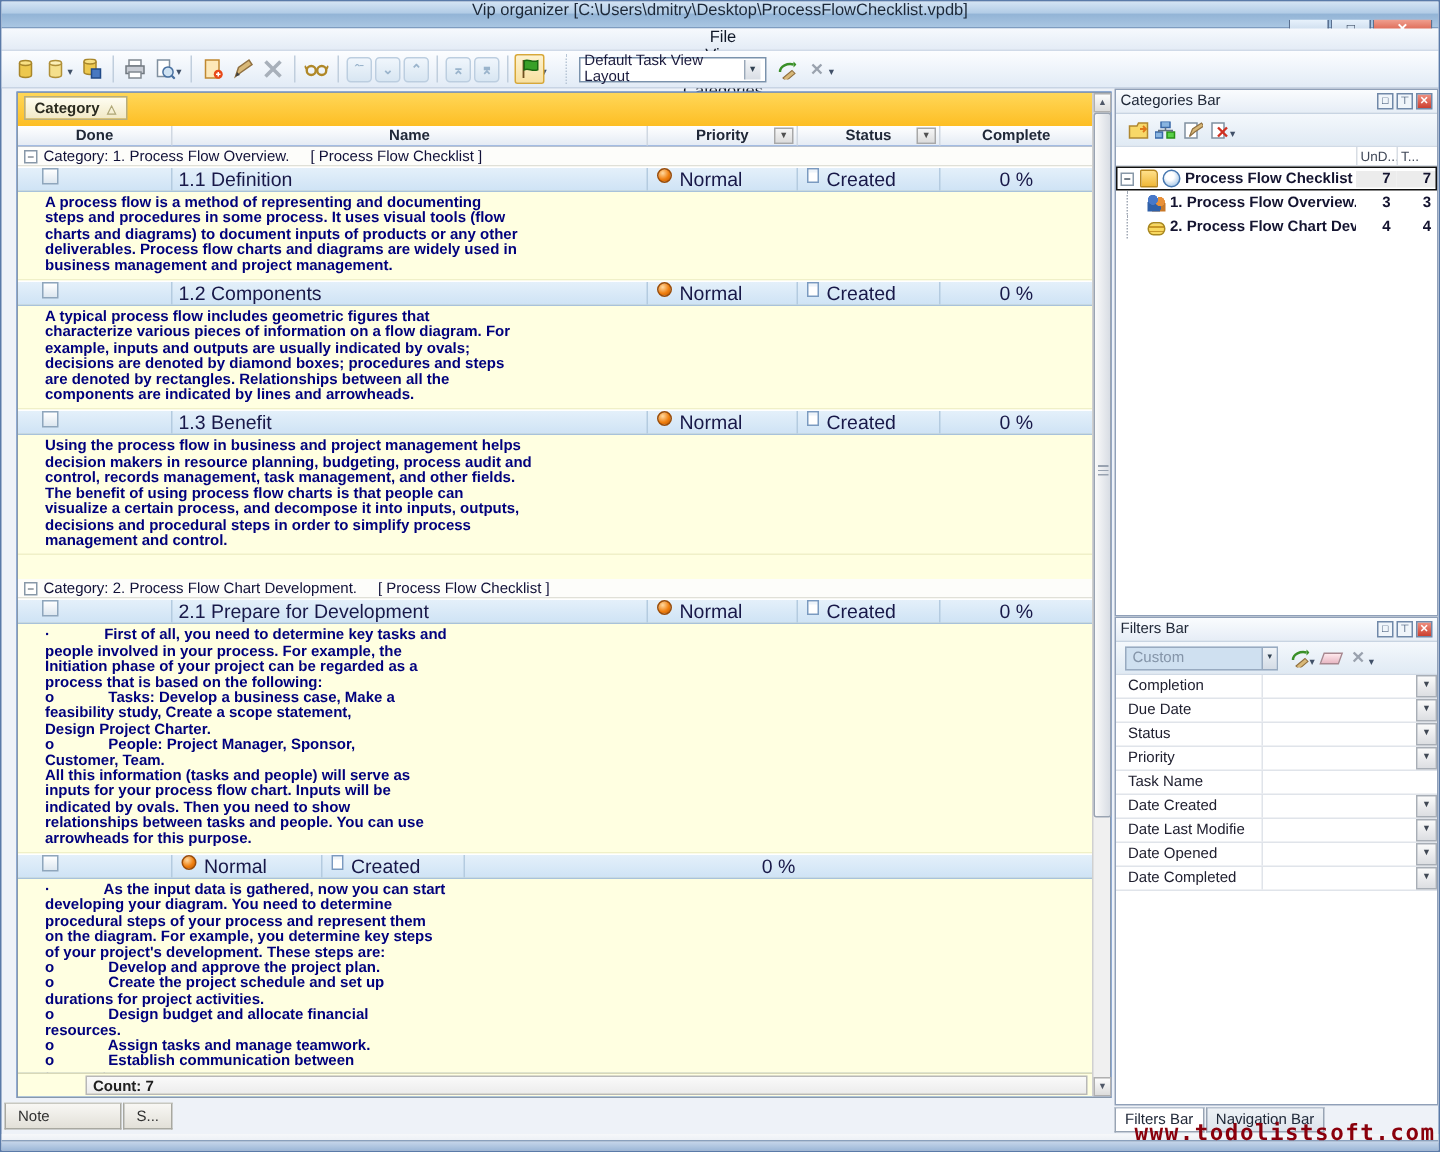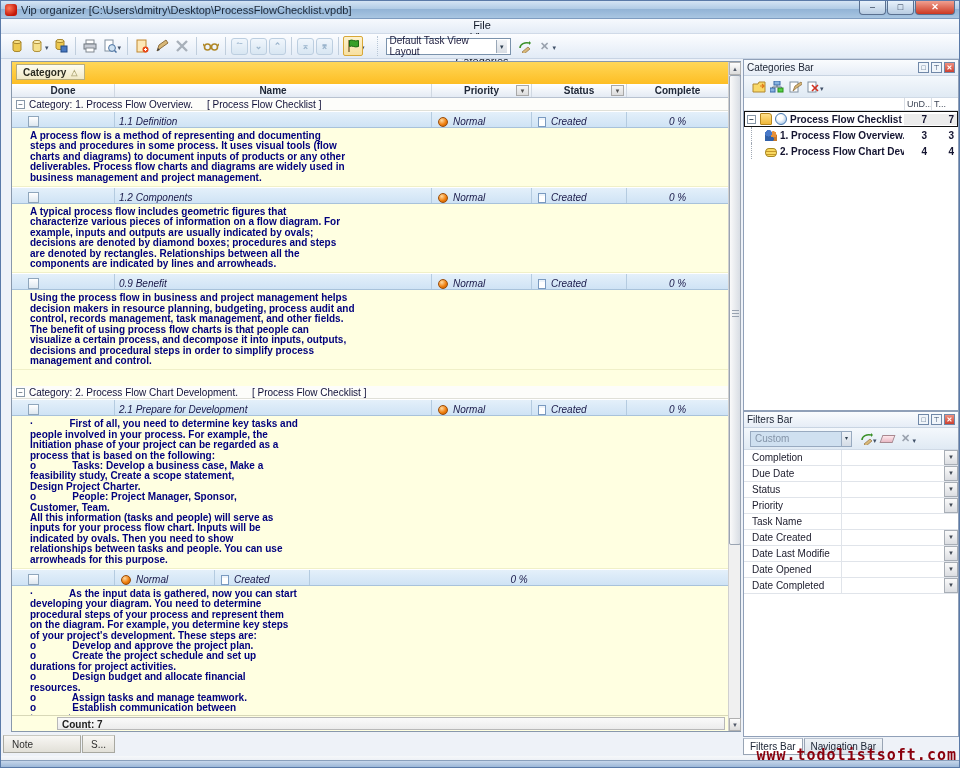--- a/index.html
+++ b/index.html
@@ -4,21 +4,21 @@
 <style>
   html,body{margin:0;padding:0;background:#d8e4f0;}
   *{box-sizing:border-box;}
   #win{position:relative;width:960px;height:768px;overflow:hidden;
        font-family:"Liberation Sans",sans-serif;font-size:10px;color:#1a1a3c;
        background:#eef2f8;border:1px solid #5a7aa8;}
 
   
   .titlebar{position:absolute;left:0;top:0;width:100%;height:18px;
     background:linear-gradient(180deg,#d4e4f4 0%,#b2cce6 45%,#93b4d6 50%,#a9c6e2 100%);
-    display:flex;align-items:center;padding:0 4px;border-bottom:1px solid #7e9cc0;}
+    display:flex;align-items:center;padding:0 4px;border-bottom:1px solid #7e9cc0;flex-direction:column;}
   .app-icon{width:12px;height:12px;margin-right:4px;border-radius:3px;
     background:radial-gradient(circle at 35% 35%,#ff7858,#c41808 70%);}
   .title-text{font-size:11px;color:#1c2838;white-space:nowrap;}
   .win-btns{margin-left:auto;display:flex;gap:1px;align-items:flex-start;height:100%;}
   .win-btn{width:27px;height:14px;border:1px solid #5a7090;border-top:none;
     border-radius:0 0 4px 4px;background:linear-gradient(180deg,#e8f2fc,#b8cce2);
     font-size:9px;line-height:12px;text-align:center;color:#203048;}
   .win-btn.close{width:40px;background:linear-gradient(180deg,#f0a090,#cc3822);color:#fff;font-weight:bold;}
 
   
@@ -65,21 +65,21 @@
     font-size:6px;color:#505050;text-align:center;line-height:10px;}
   #grid-rows{position:absolute;left:0;top:36px;right:12px;bottom:16px;overflow:hidden;background:#ffffe1;}
   .grid-row{position:relative;width:100%;}
   .group-row{height:13px;background:#fdfdfa;border-bottom:1px solid #e0e0d8;
     display:flex;align-items:center;padding-left:2px;font-size:10px;color:#101038;}
   .expand-box{width:9px;height:9px;border:1px solid #8898a8;background:#fff;margin:0 4px 0 2px;
     font-size:8px;line-height:7px;text-align:center;color:#304050;}
   .group-ref{margin-left:14px;}
   .task-row{height:17px;background:linear-gradient(180deg,#e4f0fa,#cfe3f5);
     border-top:1px solid #fff;border-bottom:1px solid #a8c2da;display:flex;}
-  .task-row .cell{border-right:1px solid #b4cbe0;display:flex;align-items:flex-end;font-size:10px;color:#181848;font-style:italic;}
+  .task-row .cell{border-right:1px solid #b4cbe0;display:flex;align-items:flex-start;font-size:13px;color:#181848;}
   .cell.c-done{width:103px;justify-content:flex-start;padding-left:16px;}
   .cell.c-name{width:317px;padding-left:4px;}
   .cell.c-prio{width:100px;padding-left:6px;}
   .cell.c-status{width:95px;padding-left:6px;}
   .cell.c-complete{flex:1;border-right:none;justify-content:center;}
   .checkbox{width:11px;height:11px;border:1px solid #8fa6bc;background:linear-gradient(#ffffff,#dde7f0);}
   .prio-icon{width:10px;height:10px;border-radius:50%;margin-right:5px;
     background:radial-gradient(circle at 35% 30%,#ffd9a0,#f08010 55%,#b85400);border:1px solid #9a4c08;}
   .status-icon{width:8px;height:10px;background:#fff;border:1px solid #7a9ac0;margin-right:5px;
     box-shadow:inset 0 2px 0 #eef4fa;}
@@ -372,21 +372,21 @@
 example, inputs and outputs are usually indicated by ovals;
 decisions are denoted by diamond boxes; procedures and steps
 are denoted by rectangles. Relationships between all the
 components are indicated by lines and arrowheads.</div>
   </div>
         <div class="grid-row task-row">
     <div class="cell c-done">
             <span class="checkbox"></span>
           </div>
     <div class="cell c-name">
-            <span class="task-name">0.9 Benefit</span>
+            <span class="task-name">1.3 Benefit</span>
           </div>
     <div class="cell c-prio">
             <span class="prio-icon"></span>
             <span class="task-prio">Normal</span>
           </div>
     <div class="cell c-status">
             <span class="status-icon"></span>
             <span class="task-status">Created</span>
           </div>
     <div class="cell c-complete">

